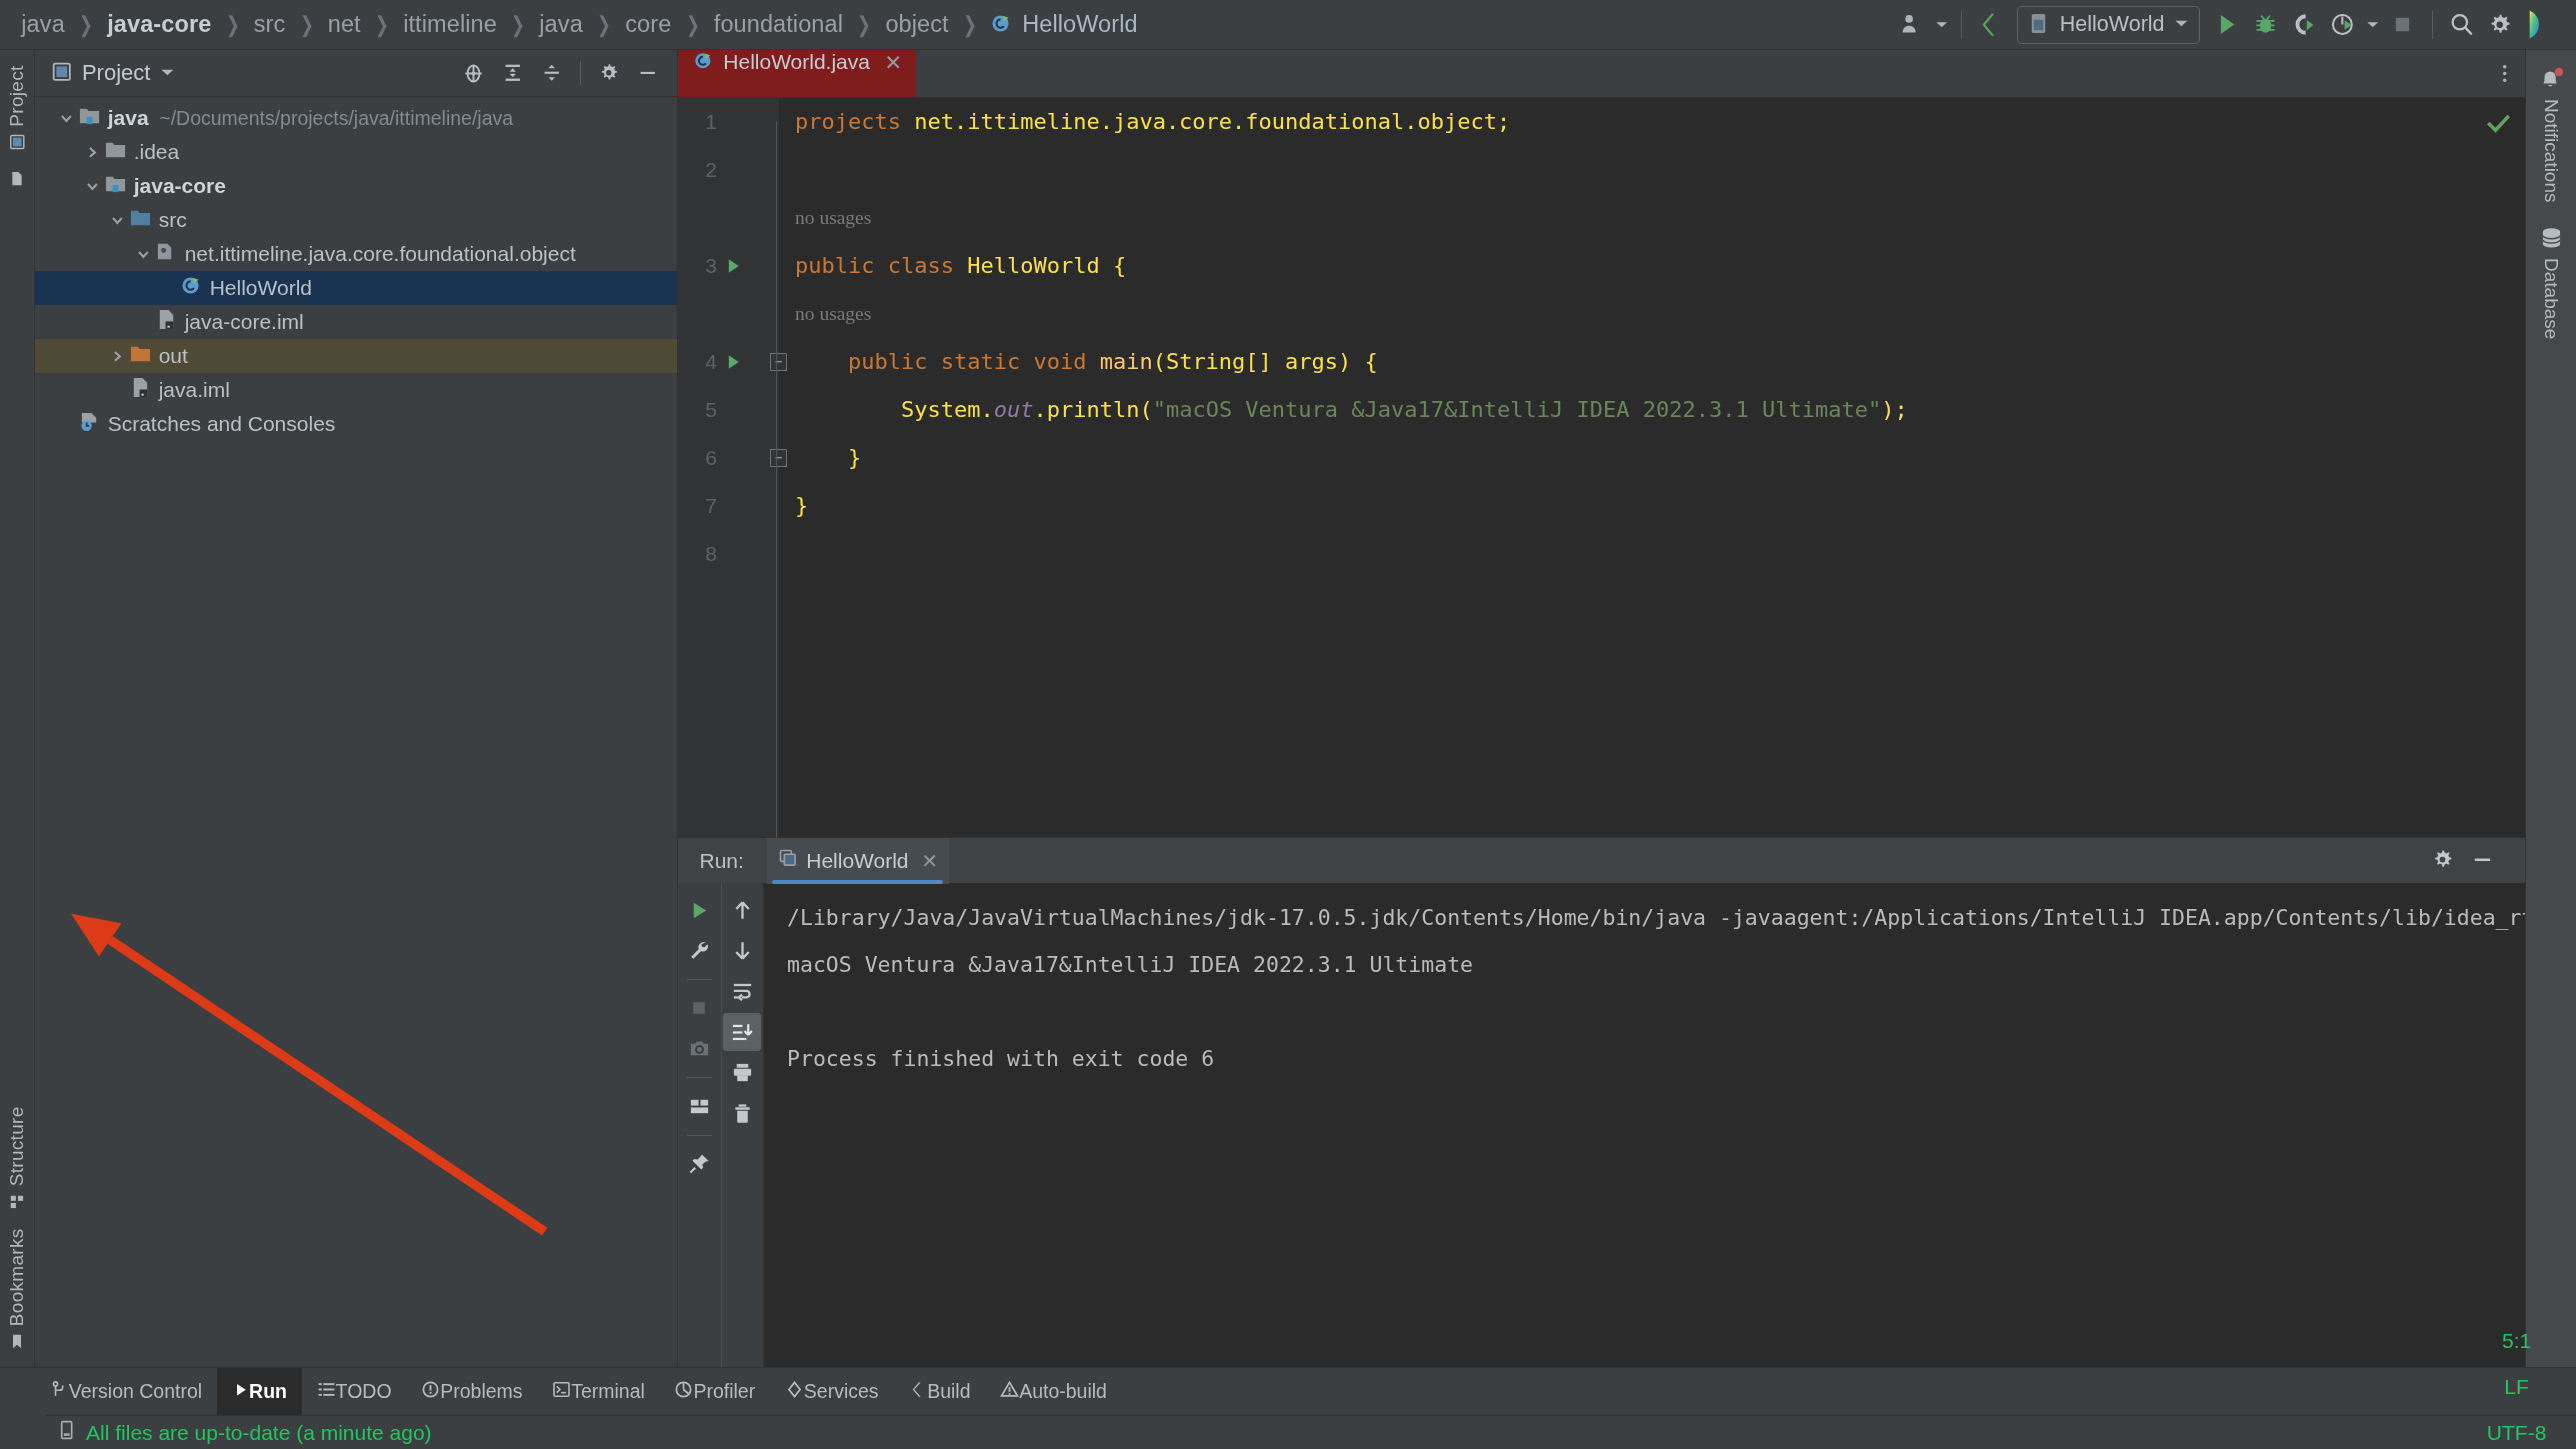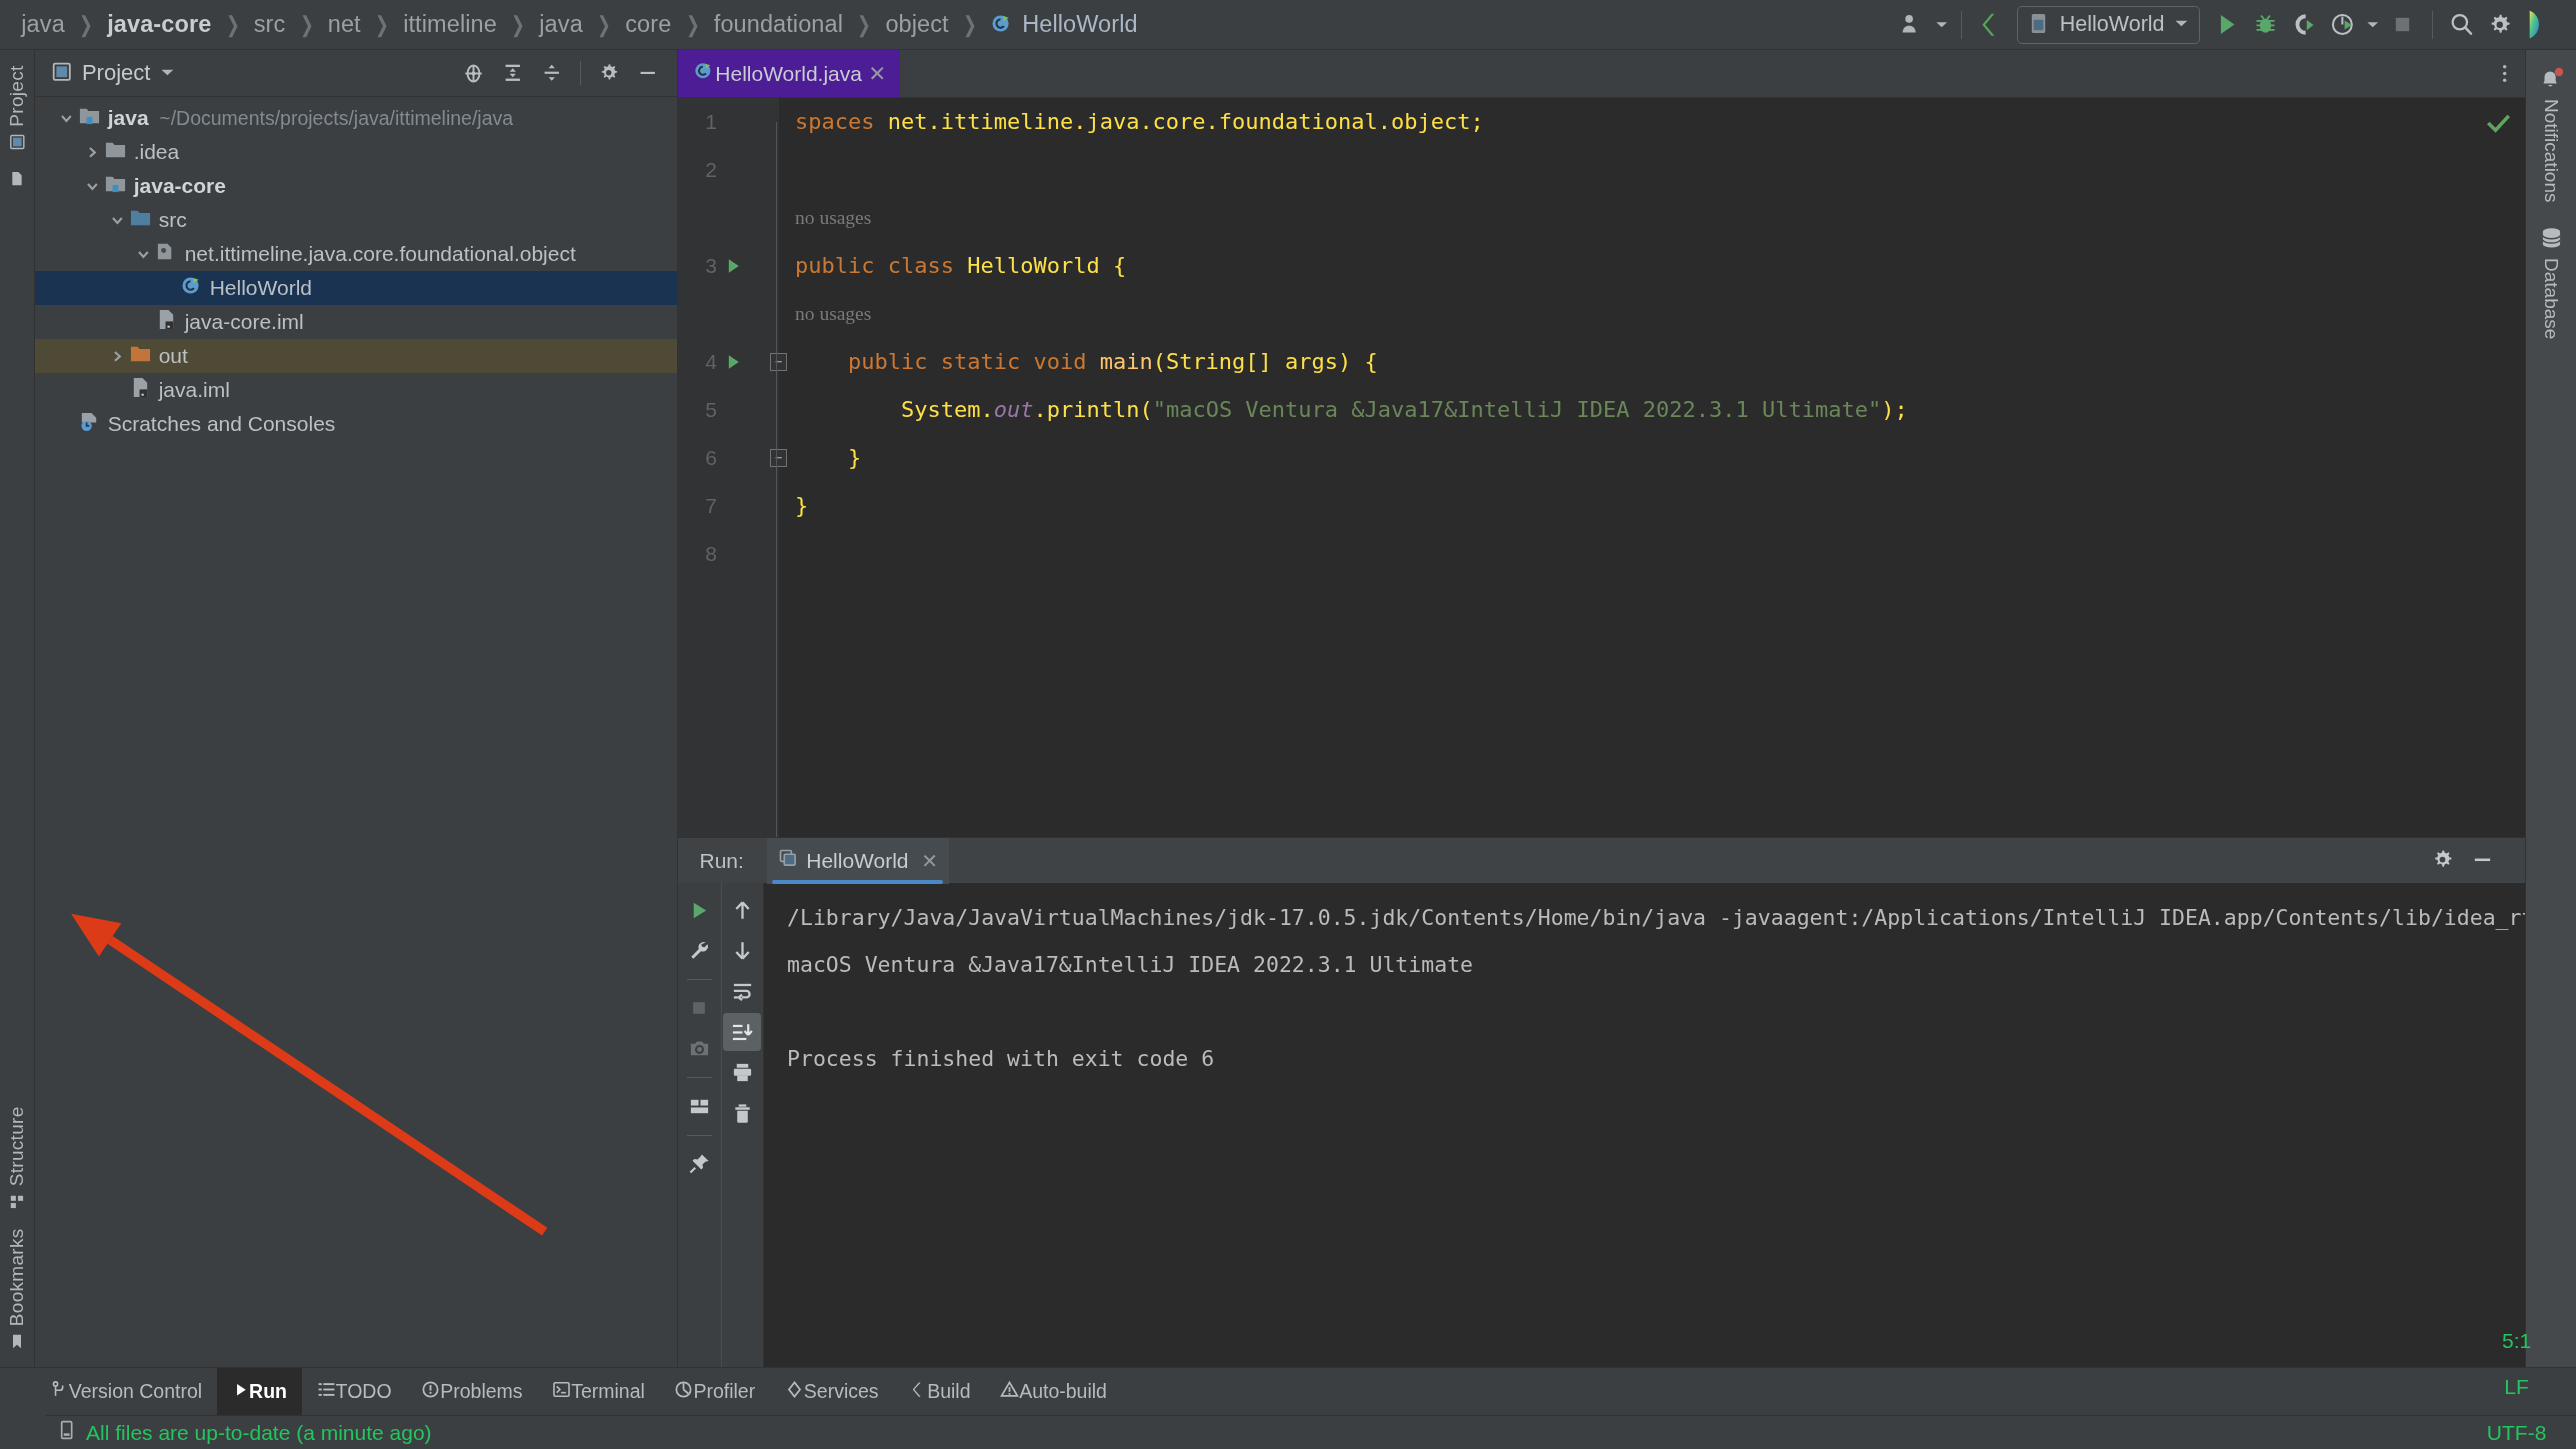--- a/index.html
+++ b/index.html
@@ -88,22 +88,22 @@
   .tlabel.bold { font-weight: bold; color: #cfd4d8; }
   .tpath { margin-left: 10.7px; color: #808b93; font-size: 19.5px; }
 
   
   .editorcol { flex: 1; min-width: 0; display: flex; flex-direction: column; background: #2b2b2b; }
   .tabstrip {
     height: 48px; min-height: 48px; background: #3c3f41; display: flex; align-items: stretch;
     border-bottom: 0.7px solid #323232;
   }
   .etab {
-    display: flex; align-items: center; gap: 1px; padding: 0 13.4px 0 14.8px;
-    background: #4c1d95; font-size: 21px; color: #c8cdd2;
+    display: flex; gap: 9px; padding: 0 13.4px 0 14.8px;
+    background: #7f1d1d; font-size: 21px; color: #c8cdd2;
   }
   .etab-close { color: #93999e; font-size: 21.5px; margin-left: 5.4px; }
   .tabstrip-spacer { flex: 1; }
   .tabstrip-more { width: 40px; display: flex; align-items: center; justify-content: center; }
 
   .editorbody { flex: 1; position: relative; display: flex; background: #2b2b2b; min-height: 0; }
   .gutter {
     width: 101px; min-width: 101px; background: #313335; position: relative;
     font-family: "DejaVu Sans Mono", monospace;
   }
@@ -633,21 +633,21 @@
               <span class="gnum">7</span>
               <span class="grun"></span>
             </div>
             <div class="gline">
               <span class="gnum">8</span>
               <span class="grun"></span>
             </div>
             <div class="foldline" style="left: 98px; top: 24px; bottom: 0px;"></div>
           </div>
         <div class="codearea" id="codearea">
-            <div class="cline"><span class="kw">spaces </span><span class="plain">net.ittimeline.java.core.foundational.object;</span></div>
+            <div class="cline"><span class="kw">projects </span><span class="plain">net.ittimeline.java.core.foundational.object;</span></div>
             <div class="cline"></div>
             <div class="hint">no usages</div>
             <div class="cline"><span class="kw">public class </span><span class="plain">HelloWorld </span><span class="plain">{</span></div>
             <div class="hint">    no usages</div>
             <div class="cline"><span class="plain">    </span><span class="kw">public static void </span><span class="fn">main</span><span class="plain">(String[] args) {</span></div>
             <div class="cline"><span class="plain">        System.</span><span class="field">out</span><span class="plain">.println(</span><span class="str">"macOS Ventura &amp;Java17&amp;IntelliJ IDEA 2022.3.1 Ultimate"</span><span class="plain">);</span></div>
             <div class="cline"><span class="plain">    }</span></div>
             <div class="cline"><span class="plain">}</span></div>
             <div class="cline"></div>
           </div>

